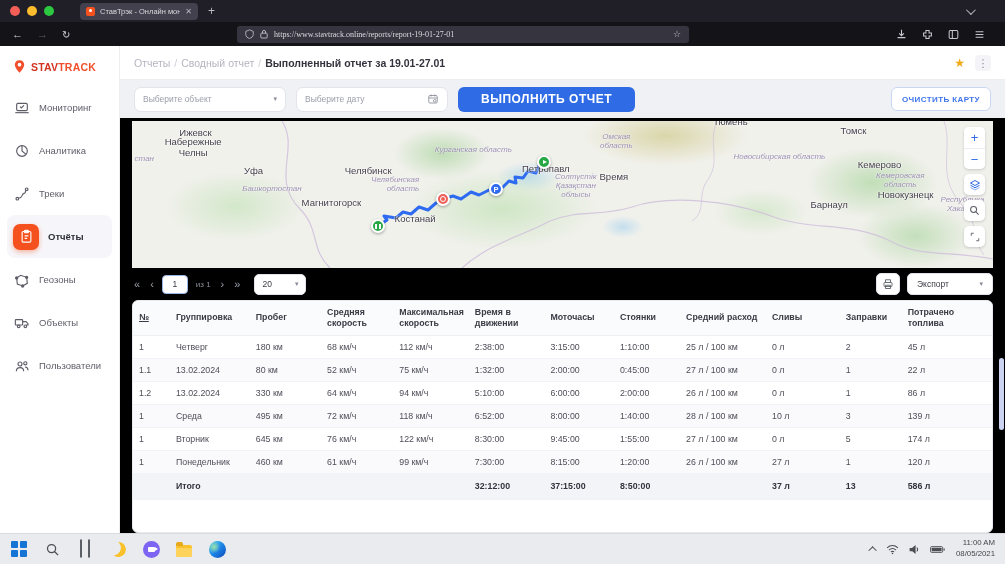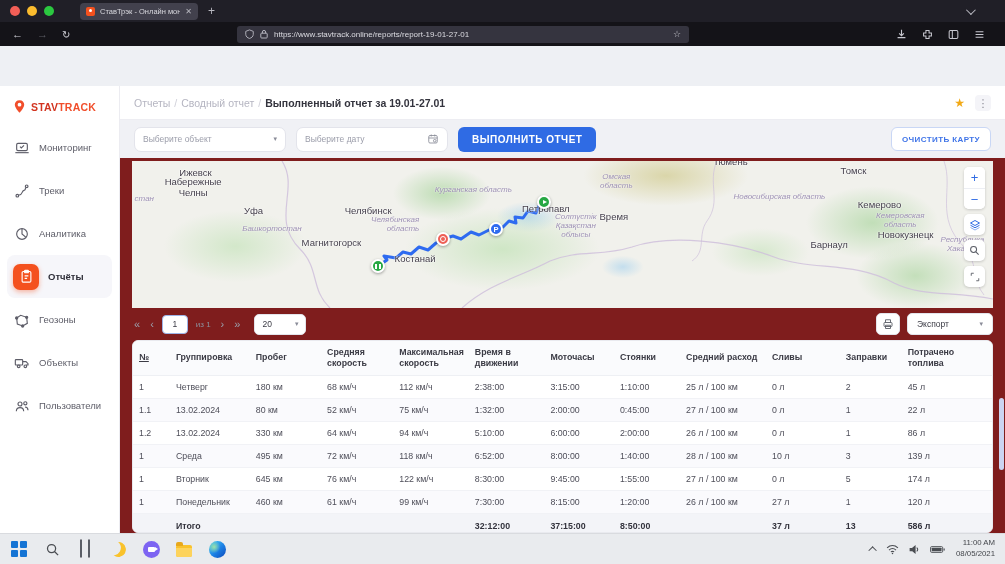--- a/index.html
+++ b/index.html
@@ -18,27 +18,27 @@
   .btab .t { font-size:7.5px; color:#d8d8de; white-space:nowrap; overflow:hidden; flex:1; }
   .btab .x { font-size:8px; color:#b9b9c1; }
   .newtab { color:#b9b9c1; font-size:12px; margin-left:10px; }
   .tabs-chevron { margin-left:auto; margin-right:22px; width:7px; height:7px; border-right:1.5px solid #b9b9c1; border-bottom:1.5px solid #b9b9c1; transform:rotate(45deg) translateY(-2px); }
 
   .navbar { height:24px; background:#141318; display:flex; align-items:center; padding:0 12px; }
   .nav-arrows { display:flex; gap:14px; align-items:center; width:110px; font-size:11px; }
   .na-back { color:#d3d3da; } .na-fwd { color:#5e5e66; } .na-reload { color:#d3d3da; font-size:10px; }
   .urlbar { width:452px; height:17px; background:#35343f; border-radius:3px; display:flex; align-items:center; gap:6px; padding:0 8px; margin-left:115px; }
   .urlbar svg { flex:0 0 auto; }
-  .url-text { font-size:8px; color:#dcdce2; white-space:nowrap; overflow:hidden; flex:1; }
+  .url-text { font-size:8px; color:#dcdce2; white-space:nowrap; overflow:hidden; flex:1;font-family:Liberation Serif, serif; }
   .url-star { color:#c6c6ce; font-size:9px; }
   .nav-right { margin-left:auto; display:flex; gap:15px; align-items:center; margin-right:8px; }
   .nav-right svg { display:block; }
 
   
-  .app { position:absolute; top:46px; left:0; right:0; bottom:31px; display:flex; background:#7f1d1d;margin-top:40px; }
+  .app { position:absolute; top:46px; left:0; right:0; bottom:31px; display:flex; background:#000000; }
   .sidebar { width:120px; background:#fff; border-right:1px solid #ececf1; flex:0 0 auto; }
   .logo { display:flex; align-items:center; gap:4px; padding:13px 10px 12px 12px; }
   .logo-pin { width:15px; height:15px; }
   .logo-text { font-size:10.5px; font-weight:800; letter-spacing:.2px; }
   .logo-stav { color:#d23420; } .logo-track { color:#f14e2b; }
   .nav-item { display:flex; align-items:center; gap:9px; height:43px; padding-left:13px; cursor:pointer; }
   .nav-item .ic { width:17px; height:17px; display:flex; align-items:center; justify-content:center; color:#5d5d68; }
   .nav-item .lbl { font-size:9.5px; color:#5d5d68; }
   .nav-item.active { background:#f6f6fa; border-radius:8px; margin:0 7px; padding-left:6px; height:43px; }
   .nav-item.active .ic { width:26px; height:26px; background:#f4511e; border-radius:7px; color:#fff; box-shadow:0 2px 5px rgba(244,81,30,.4); }
@@ -51,21 +51,21 @@
   .crumb-sep { font-size:10.5px; color:#cfcfd8; margin:0 4px; }
   .crumb-title { font-size:10.5px; color:#33333d; font-weight:700; }
   .ph-right { margin-left:auto; display:flex; align-items:center; gap:10px; }
   .fav-star { color:#f2a916; font-size:12px; }
   .kebab { color:#8a8a95; font-size:11px; background:#f4f4f8; border-radius:4px; width:16px; height:16px; text-align:center; line-height:16px; }
 
   .filter-row { height:38px; display:flex; align-items:center; gap:10px; padding:0 14px; background:#f0f1f5; }
   .f-input { width:152px; height:25px; background:#fff; border:1px solid #e3e4eb; border-radius:7px; display:flex; align-items:center; padding:0 8px; }
   .f-input .ph { font-size:8.5px; color:#9b9daa; flex:1; }
   .f-input .caret { font-size:7px; color:#8a8c98; }
-  .btn-run { height:25px; background:#2f6be4; color:#fff; border:none; border-radius:6px; font-size:10px; font-weight:700; letter-spacing:.5px; padding:0 14px; font-family:inherit; }
+  .btn-run { height:25px; background:#2f6be4; color:#fff; border:none; border-radius:6px; font-size:12px; font-weight:700; letter-spacing:.5px; padding:0 23px; font-family:inherit; }
   .btn-clear { margin-left:auto; height:24px; background:#fff; color:#3f74e8; border:1px solid #c9d7f5; border-radius:6px; font-size:8px; font-weight:700; letter-spacing:.4px; padding:0 10px; font-family:inherit; }
 
   .rtabs { height:26px; display:flex; gap:18px; padding:0 14px; align-items:flex-end; background:#f0f1f5; border-bottom:1px solid #e6e7ee; }
   .rtab { font-size:8.5px; font-weight:700; letter-spacing:.3px; color:#6f8fe2; padding-bottom:7px; white-space:nowrap; }
   .rtab.active { color:#3c68de; border-bottom:2px solid #3c68de; padding-bottom:5px; }
 
   
   .map { margin:3px 12px 0 12px; height:147px; position:relative; overflow:hidden; flex:0 0 auto;
     background-color:#f1f1ec;
     background-image:
@@ -214,35 +214,35 @@
               <rect x="4" y="5" width="16" height="11" rx="2"></rect>
               <path d="M2 19 h20"></path>
               <path d="M9 10 l2 2 4-4"></path>
             </svg>
           </span>
         <span class="lbl">Мониторинг</span>
       </div>
       <div class="nav-item">
         <span class="ic">
             <svg width="16" height="16" viewBox="0 0 24 24" fill="none" stroke="currentColor" stroke-width="1.7">
+              <circle cx="12" cy="12" r="8"></circle>
+              <path d="M12 4 v8 l6 5"></path>
+            </svg>
+          </span>
+        <span class="lbl">Аналитика</span>
+      </div>
+      <div class="nav-item">
+        <span class="ic">
+            <svg width="16" height="16" viewBox="0 0 24 24" fill="none" stroke="currentColor" stroke-width="1.7">
               <circle cx="5" cy="19" r="2"></circle>
               <circle cx="19" cy="5" r="2"></circle>
               <path d="M7 18 c6 1 4-6 8-7 c3-.8 2-4 2-4"></path>
             </svg>
           </span>
         <span class="lbl">Треки</span>
-      </div>
-      <div class="nav-item">
-        <span class="ic">
-            <svg width="16" height="16" viewBox="0 0 24 24" fill="none" stroke="currentColor" stroke-width="1.7">
-              <circle cx="12" cy="12" r="8"></circle>
-              <path d="M12 4 v8 l6 5"></path>
-            </svg>
-          </span>
-        <span class="lbl">Аналитика</span>
       </div>
       <div class="nav-item active">
         <span class="ic">
             <svg width="15" height="15" viewBox="0 0 24 24" fill="none" stroke="currentColor" stroke-width="1.8">
               <rect x="5" y="4" width="14" height="17" rx="2"></rect>
               <rect x="9" y="2" width="6" height="4" rx="1" fill="currentColor"></rect>
               <path d="M9 11 h6 M9 15 h4"></path>
             </svg>
           </span>
         <span class="lbl">Отчёты</span>

